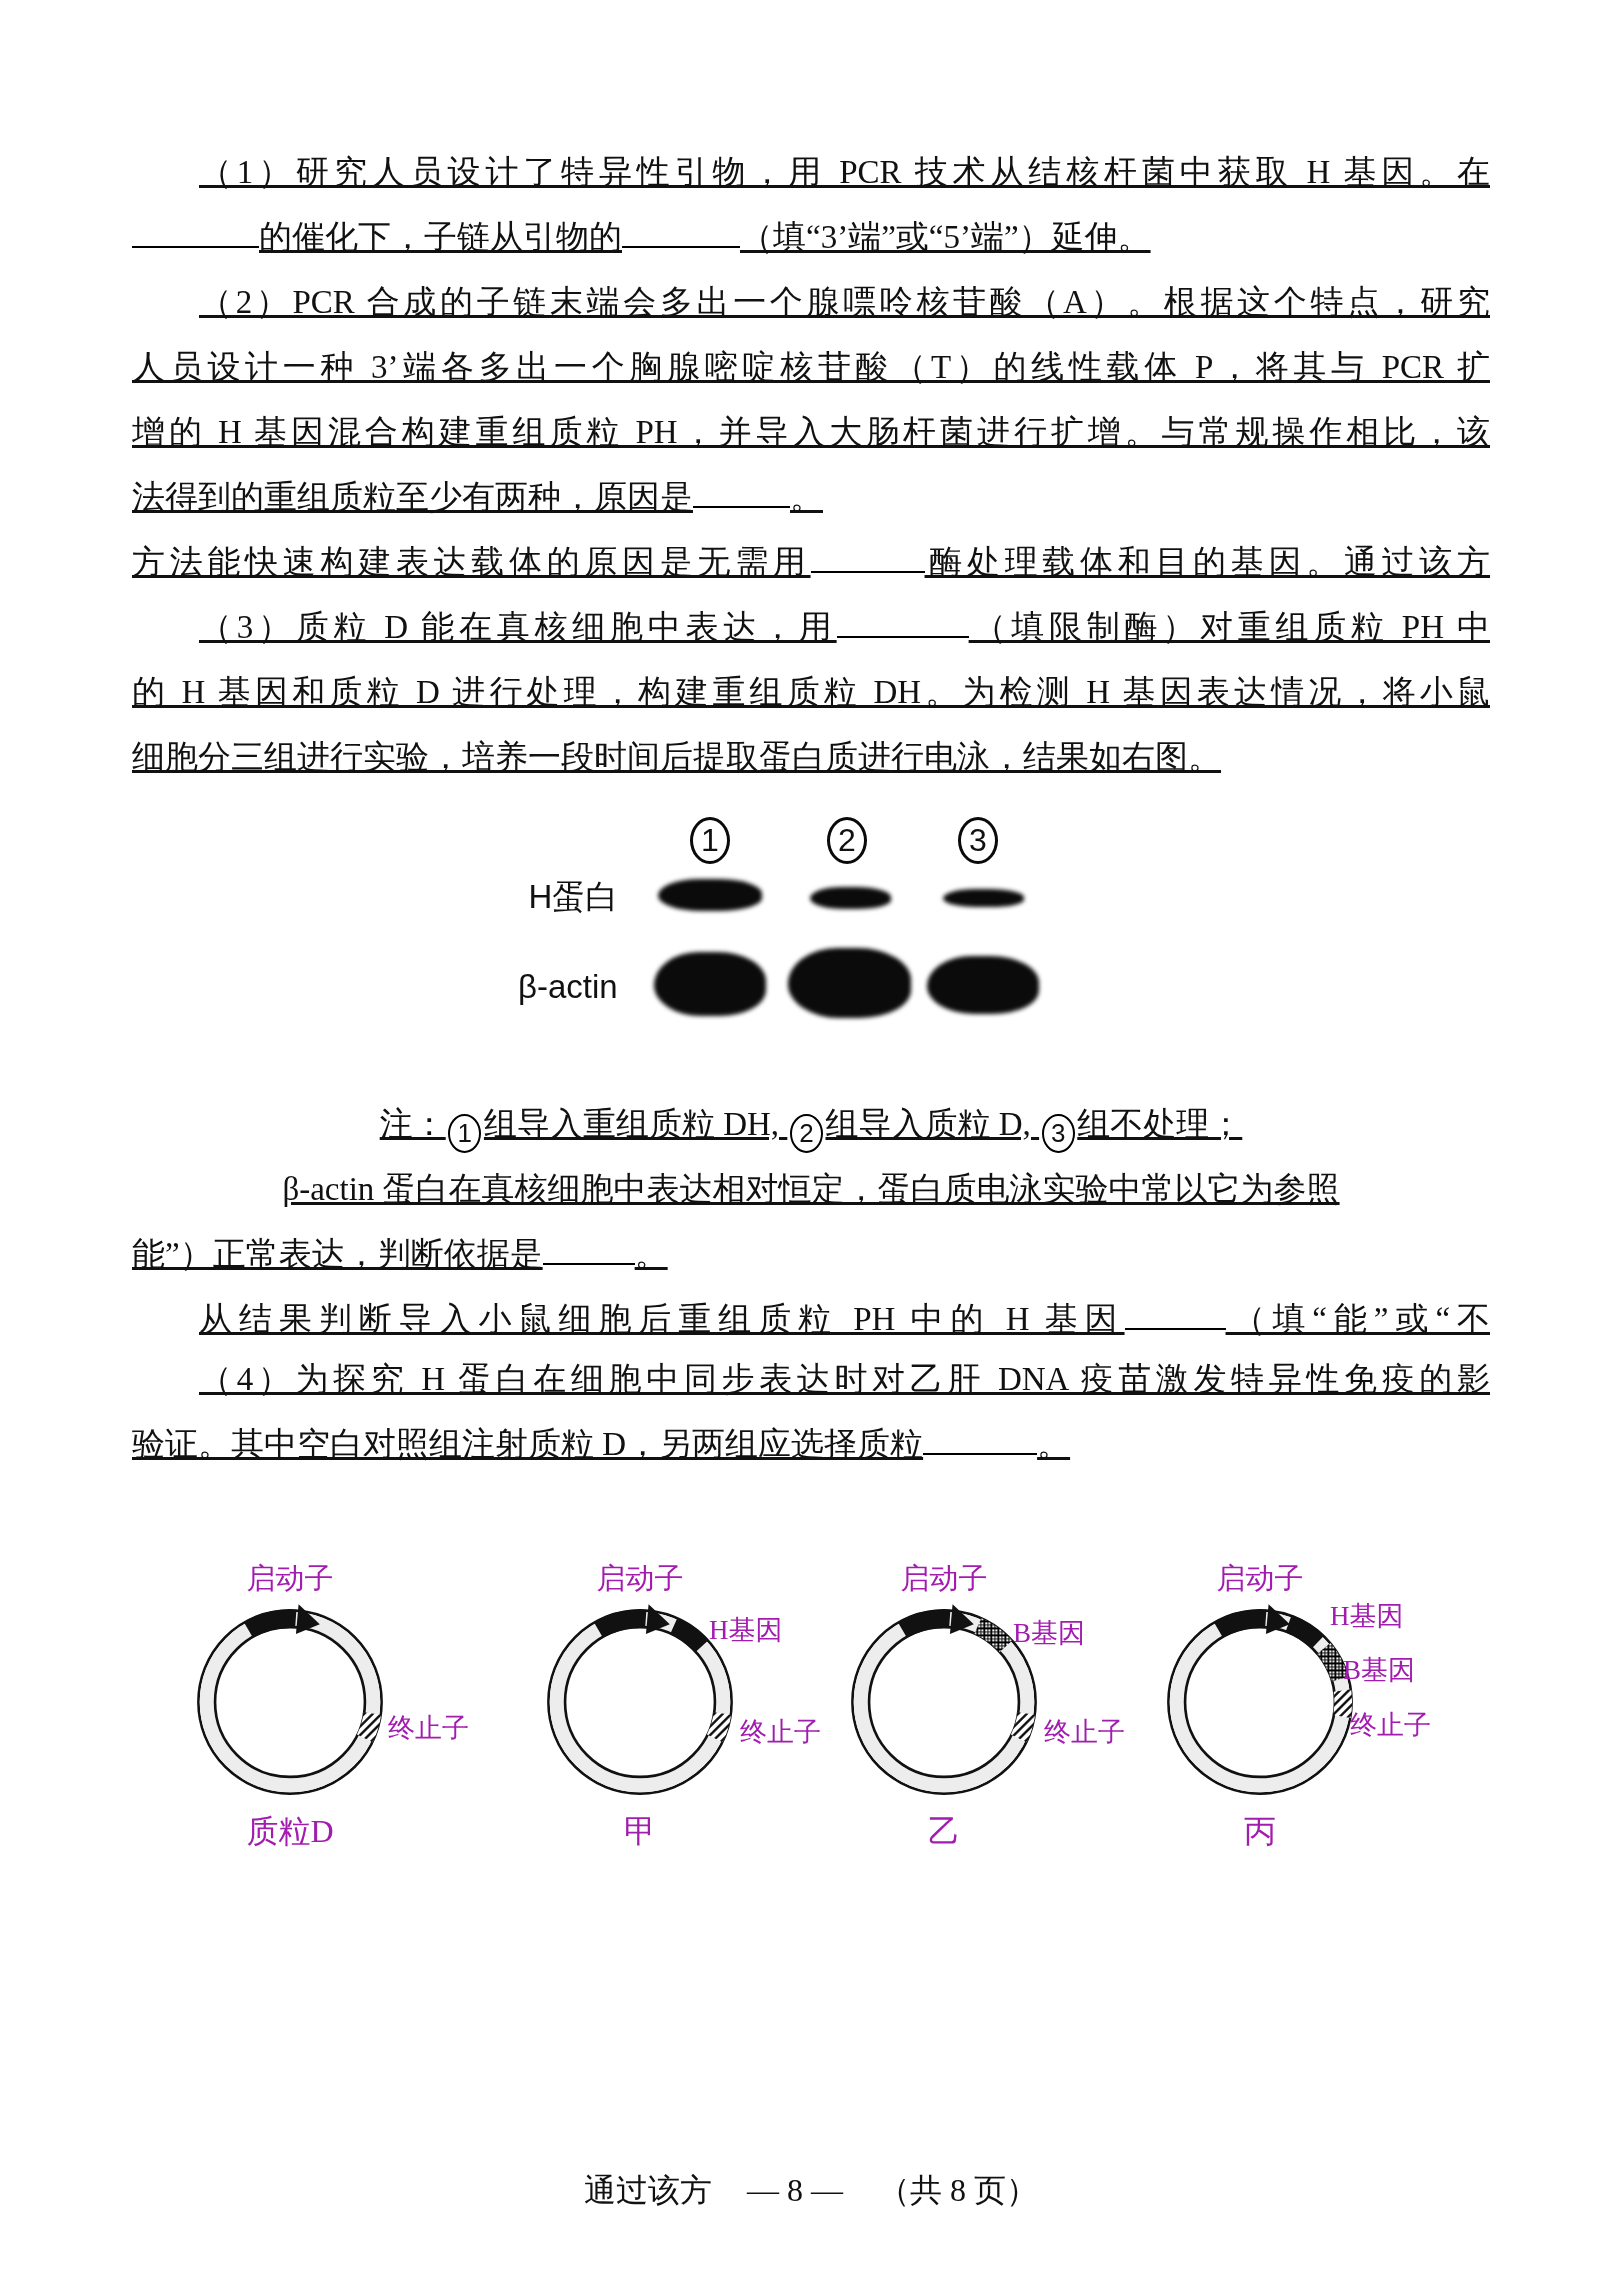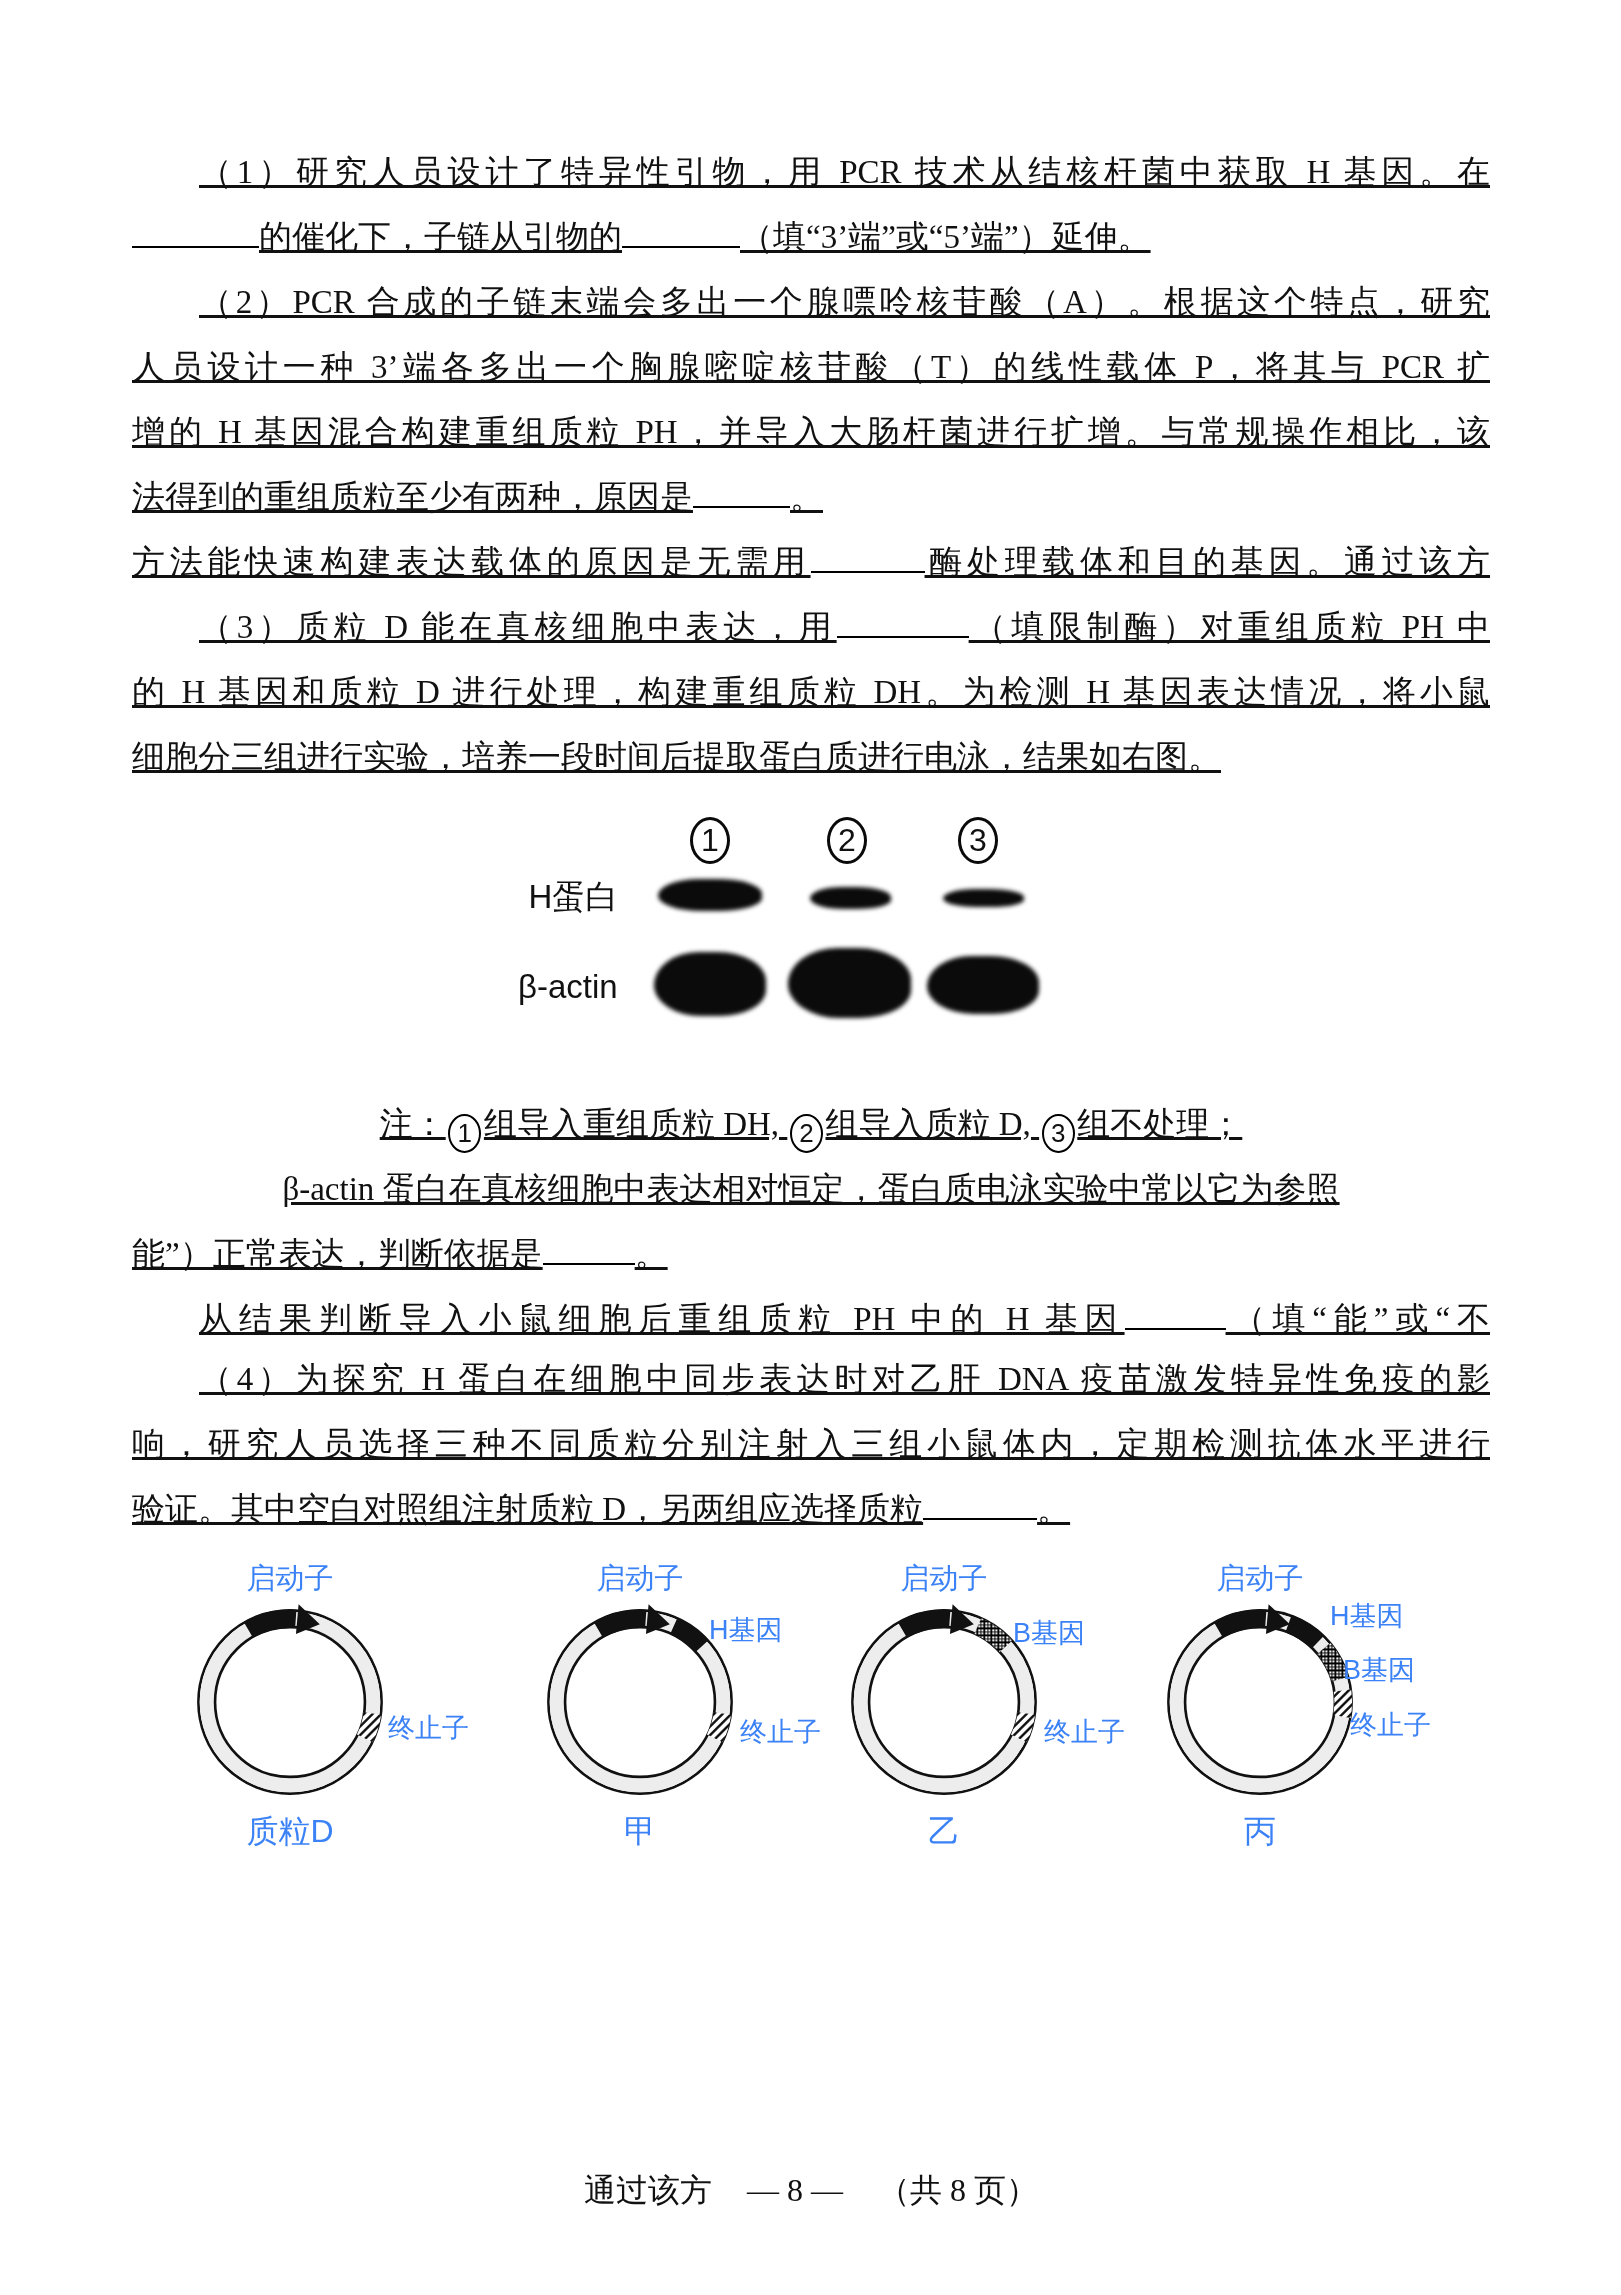--- a/index.html
+++ b/index.html
@@ -29,21 +29,21 @@
     position:absolute; width:40px; height:47px; border:3.1px solid #0a0a0a; border-radius:50%;
     display:flex; align-items:center; justify-content:center; font-size:32px; box-sizing:border-box;
   }
   .gel .rowlab{position:absolute; font-size:33px; color:#111; white-space:nowrap;}
   .band{position:absolute; background:#0b0b0b; filter:blur(2.2px);
         border-radius:48% 52% 50% 50% / 62% 55% 48% 58%;}
   
   .pl{position:absolute; top:1547px; width:333px; height:325px; overflow:visible;
       font-family:"Liberation Sans","DejaVu Sans",sans-serif;}
   .pl svg{position:absolute; left:0; top:32px; overflow:visible;}
-  .pl .plab{position:absolute; font-size:27px; color:#3b82f6; white-space:nowrap;}
+  .pl .plab{position:absolute; font-size:27px; color:#a21caf; white-space:nowrap;font-family:Liberation Serif, serif;}
   .pl .ptitle{left:0; top:12.3px; width:298px; text-align:center; font-size:29px;}
   .pl .pname{left:0; top:263px; width:298px; text-align:center; font-size:32px;}
   
   .footer{position:absolute; left:0; top:2169px; width:1622px; text-align:center;
           font-size:32px; color:#111;}
   .footer span{margin:0 17.5px;}
 </style>
 </head>
 <body>
 
@@ -112,21 +112,20 @@
         </span><span>组导入质粒 D, </span><span class="cnum">
           <span>3</span>
         </span><span>组不处理；</span></div>
     <div class="line center"><span>β-actin 蛋白在真核细胞中表达相对恒定，蛋白质电泳实验中常以它为参照</span></div>
     <div class="line end"><span>能”）正常表达，判断依据是</span><span class="blank w105"></span><span>。</span></div>
     <div class="line ind"><span>从结果判断导入小鼠细胞后重组质粒 PH 中的 H 基因</span><span class="blank w115"></span><span>（填“能”或“不</span></div>
   </div>
 
   <div class="block" style="top:1347px">
     <div class="line ind"><span>（4）为探究 H 蛋白在细胞中同步表达时对乙肝 DNA 疫苗激发特异性免疫的影</span></div>
-    <div class="line"><span>响，研究人员选择三种不同质粒分别注射入三组小鼠体内，定期检测抗体水平进行</span></div>
     <div class="line end"><span>验证。其中空白对照组注射质粒 D，另两组应选择质粒</span><span class="blank w130"></span><span>。</span></div>
   </div>
 
   <div class="pl" style="left:141px">
     <svg width="298" height="246" viewBox="0 0 340 280">
       <circle cx="170" cy="140" r="104.5" fill="#fff" stroke="#111" stroke-width="3"></circle>
       <circle cx="170" cy="140" r="95" fill="none" stroke="#ededed" stroke-width="16"></circle>
       <circle cx="170" cy="140" r="85.5" fill="#fff" stroke="#111" stroke-width="3"></circle>
       <path d="M122.5 57.7 A95 95 0 0 1 176.6 45.2" fill="none" stroke="#111" stroke-width="21"></path>
       <polygon points="176.8,62.3 179.8,28.4 204,51.3" fill="#111"></polygon>

